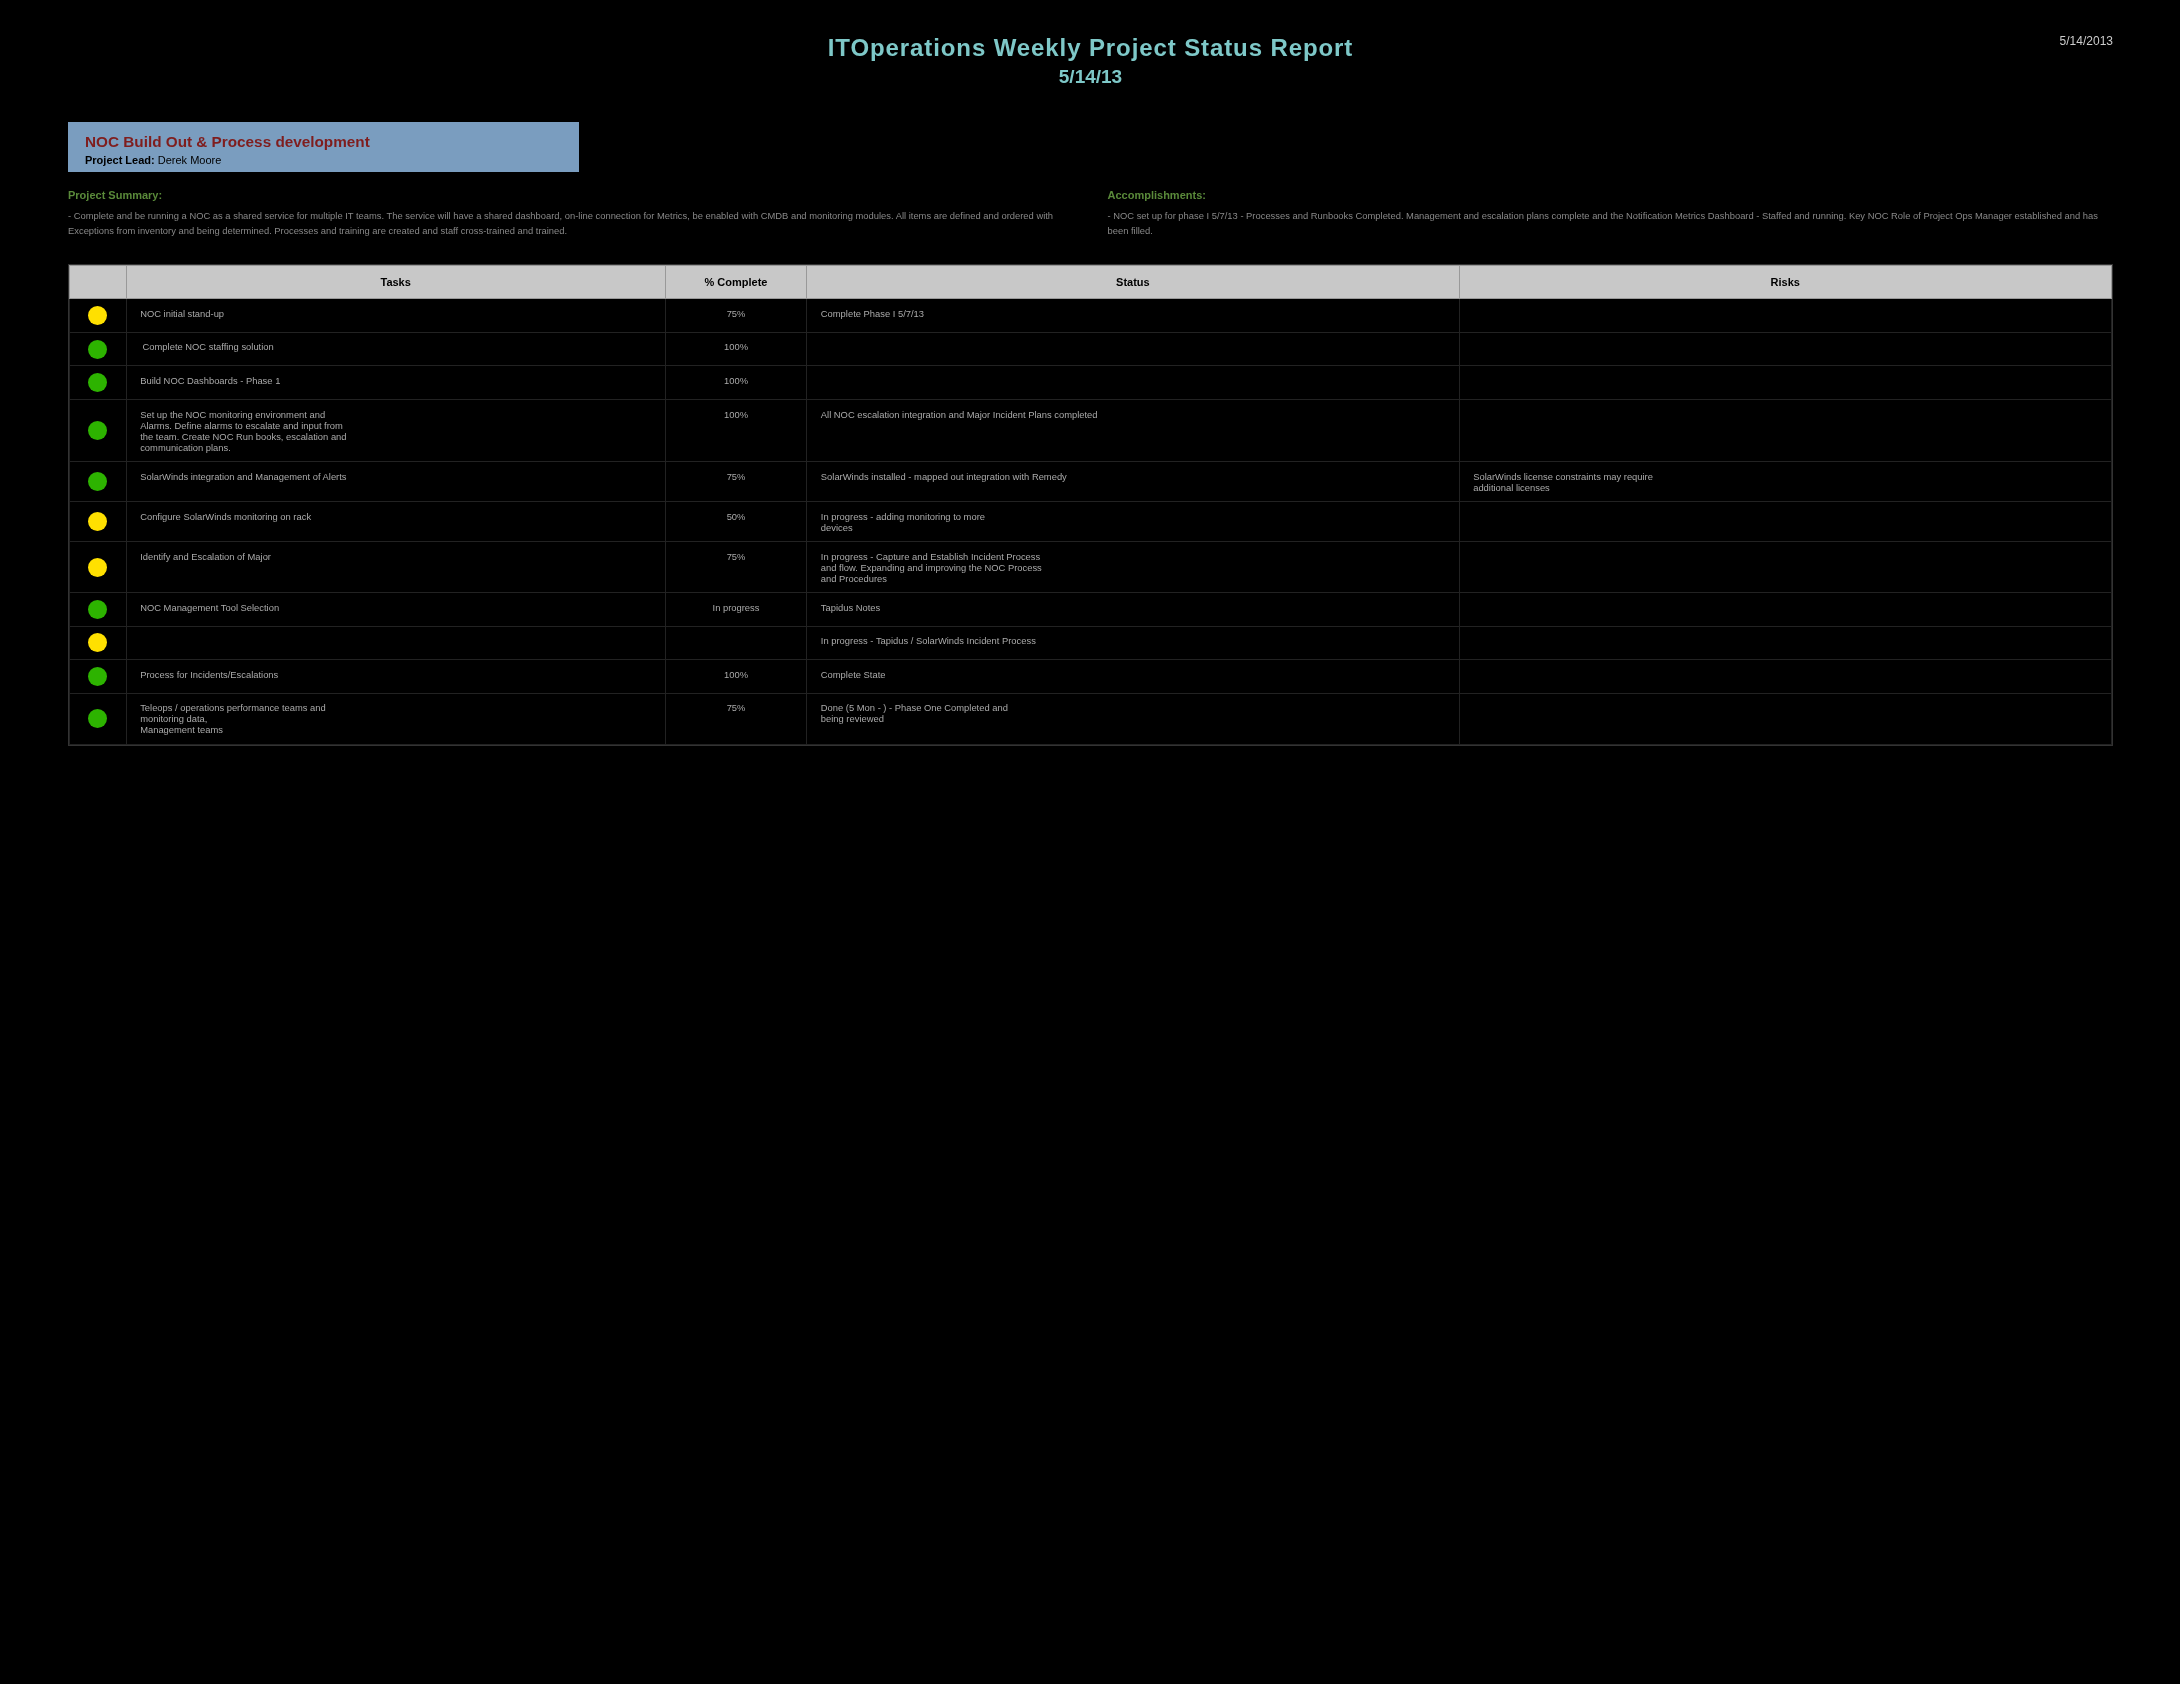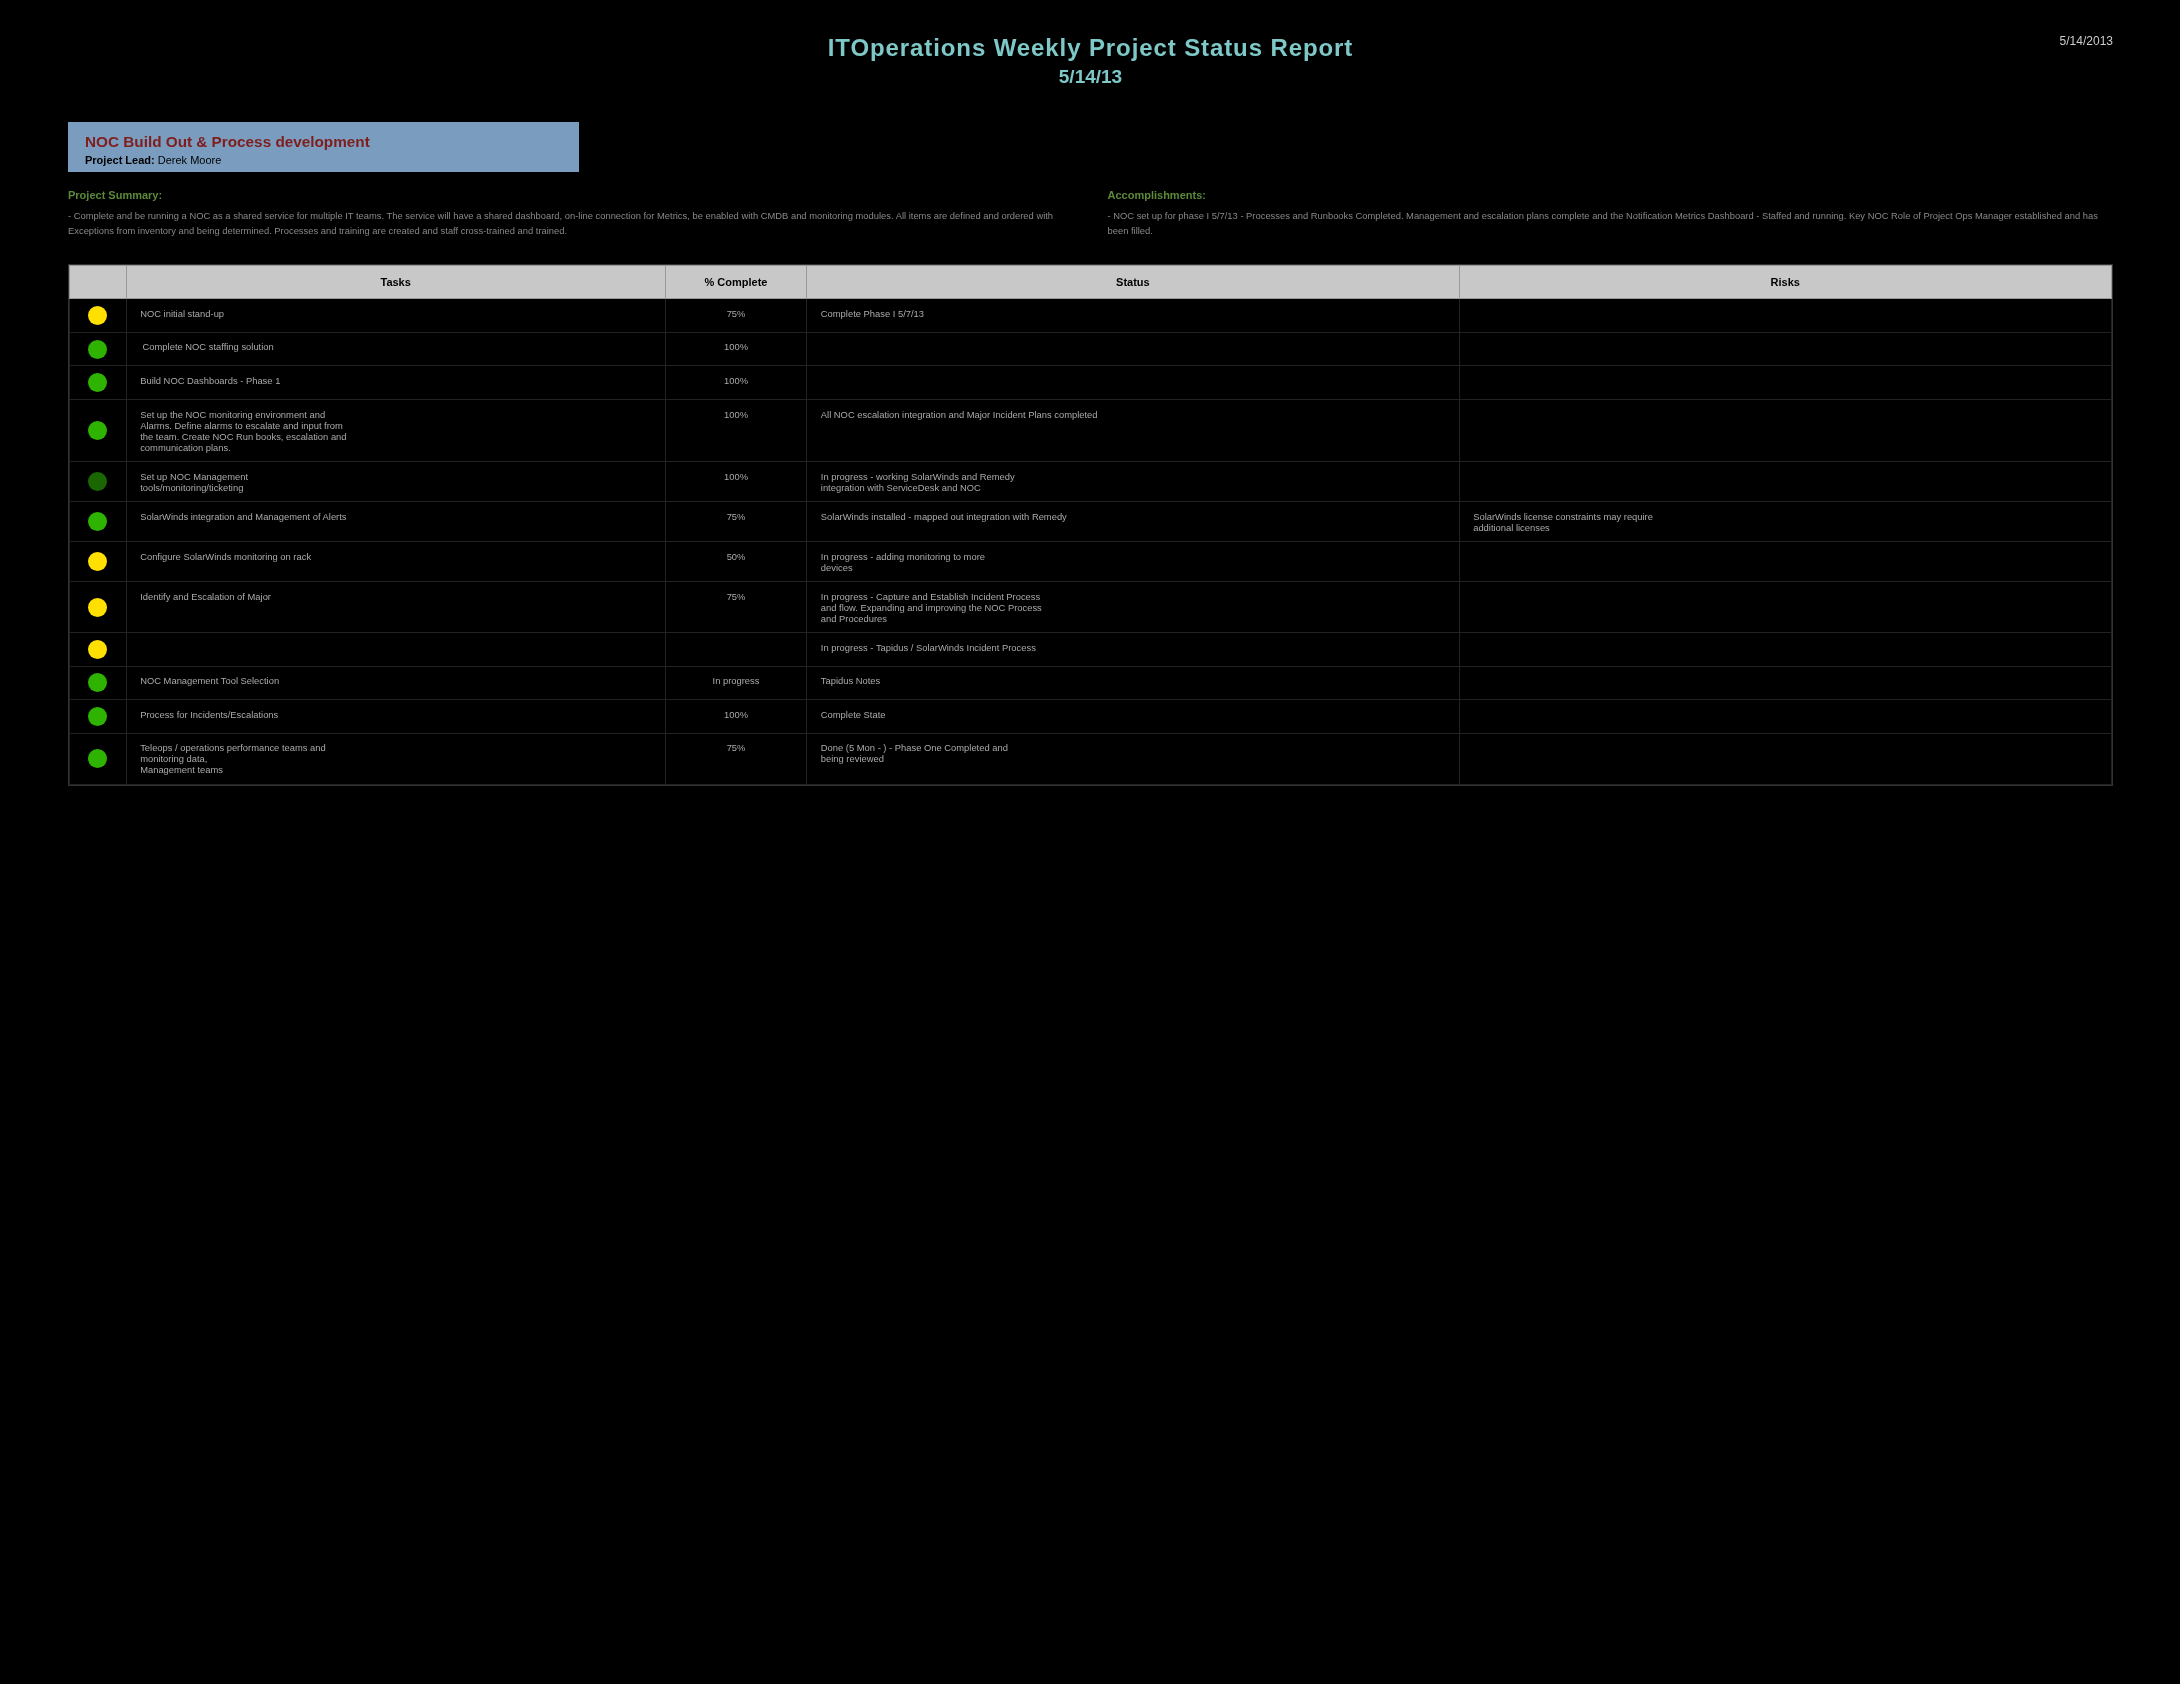--- a/index.html
+++ b/index.html
@@ -245,31 +245,20 @@
             <td style="white-space: pre-wrap;">Set up the NOC monitoring environment and
 Alarms. Define alarms to escalate and input from
 the team. Create NOC Run books, escalation and
 communication plans.</td>
             <td style="text-align: center;">100%</td>
             <td style="white-space: pre-wrap;">All NOC escalation integration and Major Incident Plans completed</td>
             <td style="white-space: pre-wrap;"></td>
           </tr>
           <tr>
             <td style="padding: 6.8px 5.1px; text-align: center; vertical-align: middle;">
-              <div style="width: 19px; height: 19px; border-radius: 50%; margin: 0px auto; background: rgb(26, 102, 0);"></div>
-            </td>
-            <td style="white-space: pre-wrap;">Set up NOC Management
-tools/monitoring/ticketing</td>
-            <td style="text-align: center;">100%</td>
-            <td style="white-space: pre-wrap;">In progress - working SolarWinds and Remedy
-integration with ServiceDesk and NOC</td>
-            <td style="white-space: pre-wrap;"></td>
-          </tr>
-          <tr>
-            <td style="padding: 6.8px 5.1px; text-align: center; vertical-align: middle;">
               <div style="width: 19px; height: 19px; border-radius: 50%; margin: 0px auto; background: rgb(45, 179, 0);"></div>
             </td>
             <td style="white-space: pre-wrap;">SolarWinds integration and Management of Alerts</td>
             <td style="text-align: center;">75%</td>
             <td style="white-space: pre-wrap;">SolarWinds installed - mapped out integration with Remedy</td>
             <td style="white-space: pre-wrap;">SolarWinds license constraints may require
 additional licenses</td>
           </tr>
           <tr>
             <td style="padding: 6.8px 5.1px; text-align: center; vertical-align: middle;">
@@ -287,34 +276,34 @@
             </td>
             <td style="white-space: pre-wrap;">Identify and Escalation of Major</td>
             <td style="text-align: center;">75%</td>
             <td style="white-space: pre-wrap;">In progress - Capture and Establish Incident Process
 and flow. Expanding and improving the NOC Process
 and Procedures</td>
             <td style="white-space: pre-wrap;"></td>
           </tr>
           <tr>
             <td style="padding: 6.8px 5.1px; text-align: center; vertical-align: middle;">
-              <div style="width: 19px; height: 19px; border-radius: 50%; margin: 0px auto; background: rgb(255, 224, 0);"></div>
-            </td>
-            <td style="white-space: pre-wrap;"></td>
-            <td style="text-align: center;"></td>
-            <td style="white-space: pre-wrap;">In progress - Tapidus / SolarWinds Incident Process</td>
-            <td style="white-space: pre-wrap;"></td>
-          </tr>
-          <tr>
-            <td style="padding: 6.8px 5.1px; text-align: center; vertical-align: middle;">
               <div style="width: 19px; height: 19px; border-radius: 50%; margin: 0px auto; background: rgb(45, 179, 0);"></div>
             </td>
             <td style="white-space: pre-wrap;">NOC Management Tool Selection</td>
             <td style="text-align: center;">In progress</td>
             <td style="white-space: pre-wrap;">Tapidus Notes</td>
+            <td style="white-space: pre-wrap;"></td>
+          </tr>
+          <tr>
+            <td style="padding: 6.8px 5.1px; text-align: center; vertical-align: middle;">
+              <div style="width: 19px; height: 19px; border-radius: 50%; margin: 0px auto; background: rgb(255, 224, 0);"></div>
+            </td>
+            <td style="white-space: pre-wrap;"></td>
+            <td style="text-align: center;"></td>
+            <td style="white-space: pre-wrap;">In progress - Tapidus / SolarWinds Incident Process</td>
             <td style="white-space: pre-wrap;"></td>
           </tr>
           <tr>
             <td style="padding: 6.8px 5.1px; text-align: center; vertical-align: middle;">
               <div style="width: 19px; height: 19px; border-radius: 50%; margin: 0px auto; background: rgb(45, 179, 0);"></div>
             </td>
             <td style="white-space: pre-wrap;">Process for Incidents/Escalations</td>
             <td style="text-align: center;">100%</td>
             <td style="white-space: pre-wrap;">Complete State</td>
             <td style="white-space: pre-wrap;"></td>

